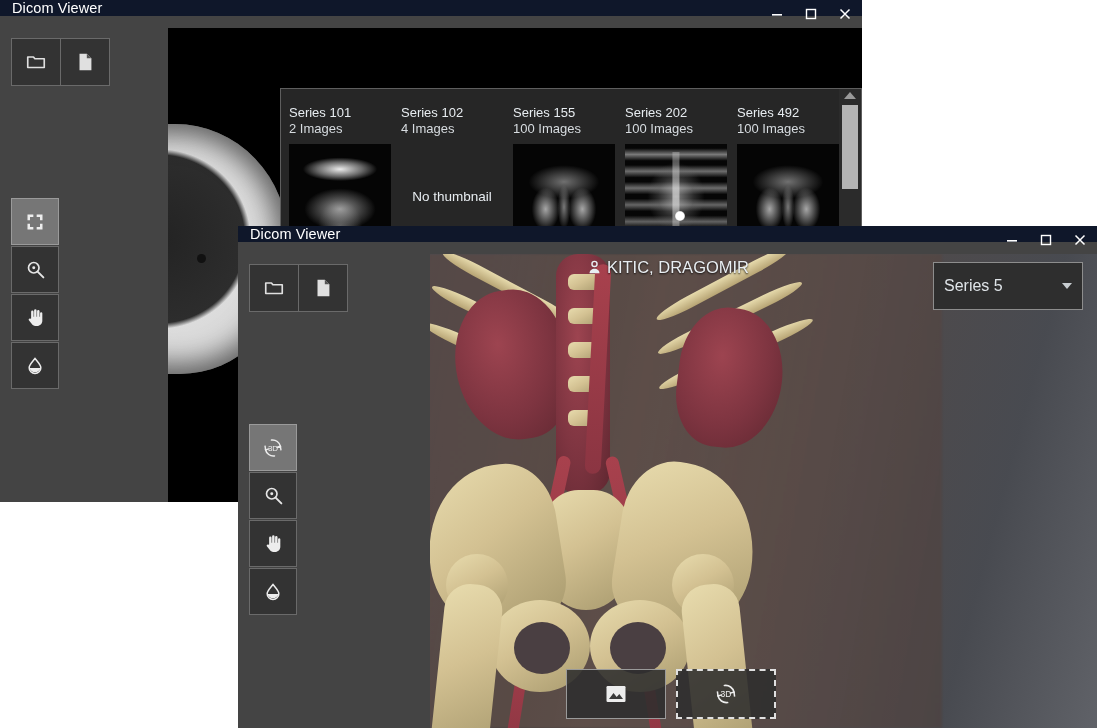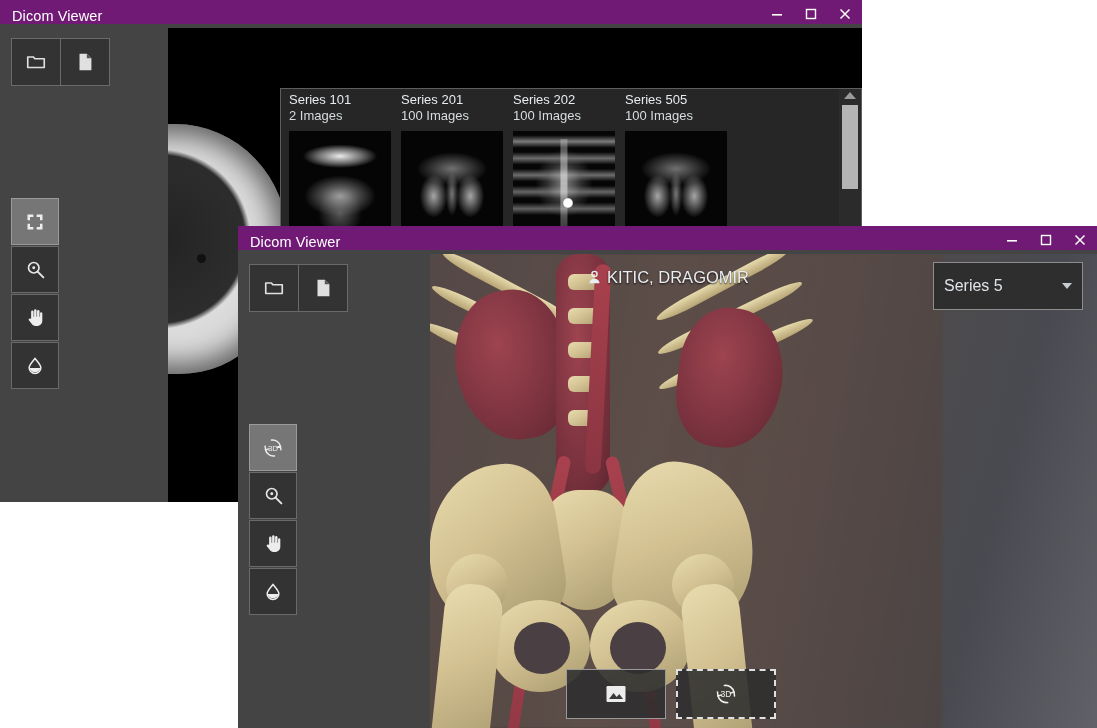--- a/index.html
+++ b/index.html
@@ -7,22 +7,22 @@
     width: 1097px; height: 728px;
     background: #ffffff;
     font-family: "Liberation Sans", sans-serif;
     overflow: hidden;
   }
   #root { position: relative; width: 1097px; height: 728px; background:#ffffff; }
 
   
   .window { position: absolute; background: #444444; overflow: hidden; }
   .titlebar {
-    height: 24px; background: #701a75; position: relative;
-    display: flex; align-items: flex-end;
+    height: 16px; background: #0f172a; position: relative;
+    display: flex; align-items: flex-start;
   }
   .titlebar .title {
     color: #ffffff; font-size: 14.5px; padding-left: 12px; letter-spacing: .1px;
     white-space: nowrap;
   }
   .wincontrols { position: absolute; right: 0; top: 0; height: 28px; display: flex; }
   .wc { width: 34px; height: 28px; display:flex; align-items:center; justify-content:center; }
   .wc svg { display:block; }
 
   
@@ -51,21 +51,21 @@
     border: 1px solid #8d8d8d; color: #dfe4e8; font-size: 16px;
     padding: 0 10px; justify-content: space-between;
   }
   .series-select .caret { width:0;height:0;border-left:5px solid transparent;border-right:5px solid transparent;border-top:6px solid #c8cdd1; margin-left:8px;}
 
   
   .series-panel {
     position: absolute; background: #262626; border: 1px solid #5e5e5e;
     display: flex; overflow: hidden;
   }
-  .series-item { width: 112px; flex: 0 0 112px; padding: 3px 0 0 8px; }
+  .series-item { width: 112px; flex: 0 0 112px; padding: 16px 0 0 8px; }
   .series-item .s-title { color:#e7ecf0; font-size:13px; line-height:16px; white-space:nowrap;}
   .series-item .s-count { color:#d7dce0; font-size:13px; line-height:16px; }
   .thumb { width: 102px; height: 105px; margin-top: 7px; background:#000; position:relative; overflow:hidden;}
   .nothumb {
     width: 102px; height: 105px; margin-top: 7px;
     display:flex; align-items:center; justify-content:center;
     color:#e7ecf0; font-size:13.5px;
   }
   .sp-scroll { position:absolute; right:0; top:0; bottom:0; width:22px; background:#2b2b2b; }
   .sp-scroll .arrow-up { position:absolute; top:3px; left:5px; width:0;height:0;
@@ -238,40 +238,45 @@
       <div class="series-panel" style="left:280px; top:60px; width:582px; height:146px;">
 
         <div class="series-item">
           <div class="s-title">Series 101</div>
           <div class="s-count">2 Images</div>
           <div class="thumb">
               <div class="mri-body"></div>
             </div>
         </div>
 
-
         <div class="series-item">
-          <div class="s-title">Series 201</div>
+          <div class="s-title">Series 102</div>
+          <div class="s-count">4 Images</div>
+          <div class="nothumb">No thumbnail</div>
+        </div>
+
+        <div class="series-item">
+          <div class="s-title">Series 155</div>
           <div class="s-count">100 Images</div>
           <div class="thumb">
               <div class="mri-pelvis"></div>
             </div>
         </div>
 
         <div class="series-item">
           <div class="s-title">Series 202</div>
           <div class="s-count">100 Images</div>
           <div class="thumb">
             <div class="mri-spine"></div>
               <div class="hotspot"></div>
           </div>
         </div>
 
         <div class="series-item">
-          <div class="s-title">Series 505</div>
+          <div class="s-title">Series 492</div>
           <div class="s-count">100 Images</div>
           <div class="thumb">
               <div class="mri-pelvis"></div>
             </div>
         </div>
 
         <div class="sp-scroll">
           <div class="arrow-up"></div>
           <div class="thumbbar"></div>
         </div>
@@ -342,21 +347,21 @@
           <div class="bone" style="left:352px; top:346px; width:100px; height:92px; border-radius:50%;"></div>
           <div style="position:absolute;left:276px;top:368px;width:56px;height:52px;border-radius:50%;background:#4a3f42;"></div>
           <div style="position:absolute;left:372px;top:368px;width:56px;height:52px;border-radius:50%;background:#4a3f42;"></div>
 
           <div class="bone" style="left:208px; top:300px; width:62px; height:62px; border-radius:50%;"></div>
           <div class="bone" style="left:434px; top:300px; width:62px; height:62px; border-radius:50%;"></div>
           <div class="bone" style="left:200px; top:330px; width:58px; height:172px; border-radius:26px; transform:rotate(6deg);"></div>
           <div class="bone" style="left:450px; top:330px; width:58px; height:172px; border-radius:26px; transform:rotate(-6deg);"></div>
         </div>
 
-        <div class="overlay-name" style="top:14px;text-align:right;">
+        <div class="overlay-name" style="top:4px;text-align:right;">
           <div class="pname">
             <svg width="17" height="17" viewBox="0 0 24 24" style="margin-right:2px">
               <circle cx="12" cy="7" r="3.6" fill="none" stroke="#e9eef2" stroke-width="2"></circle>
               <path d="M5 20c0-4 3.4-6.2 7-6.2s7 2.2 7 6.2z" fill="#e9eef2"></path>
             </svg>
             <span>KITIC, DRAGOMIR</span>
           </div>
         </div>
       </div>
 

